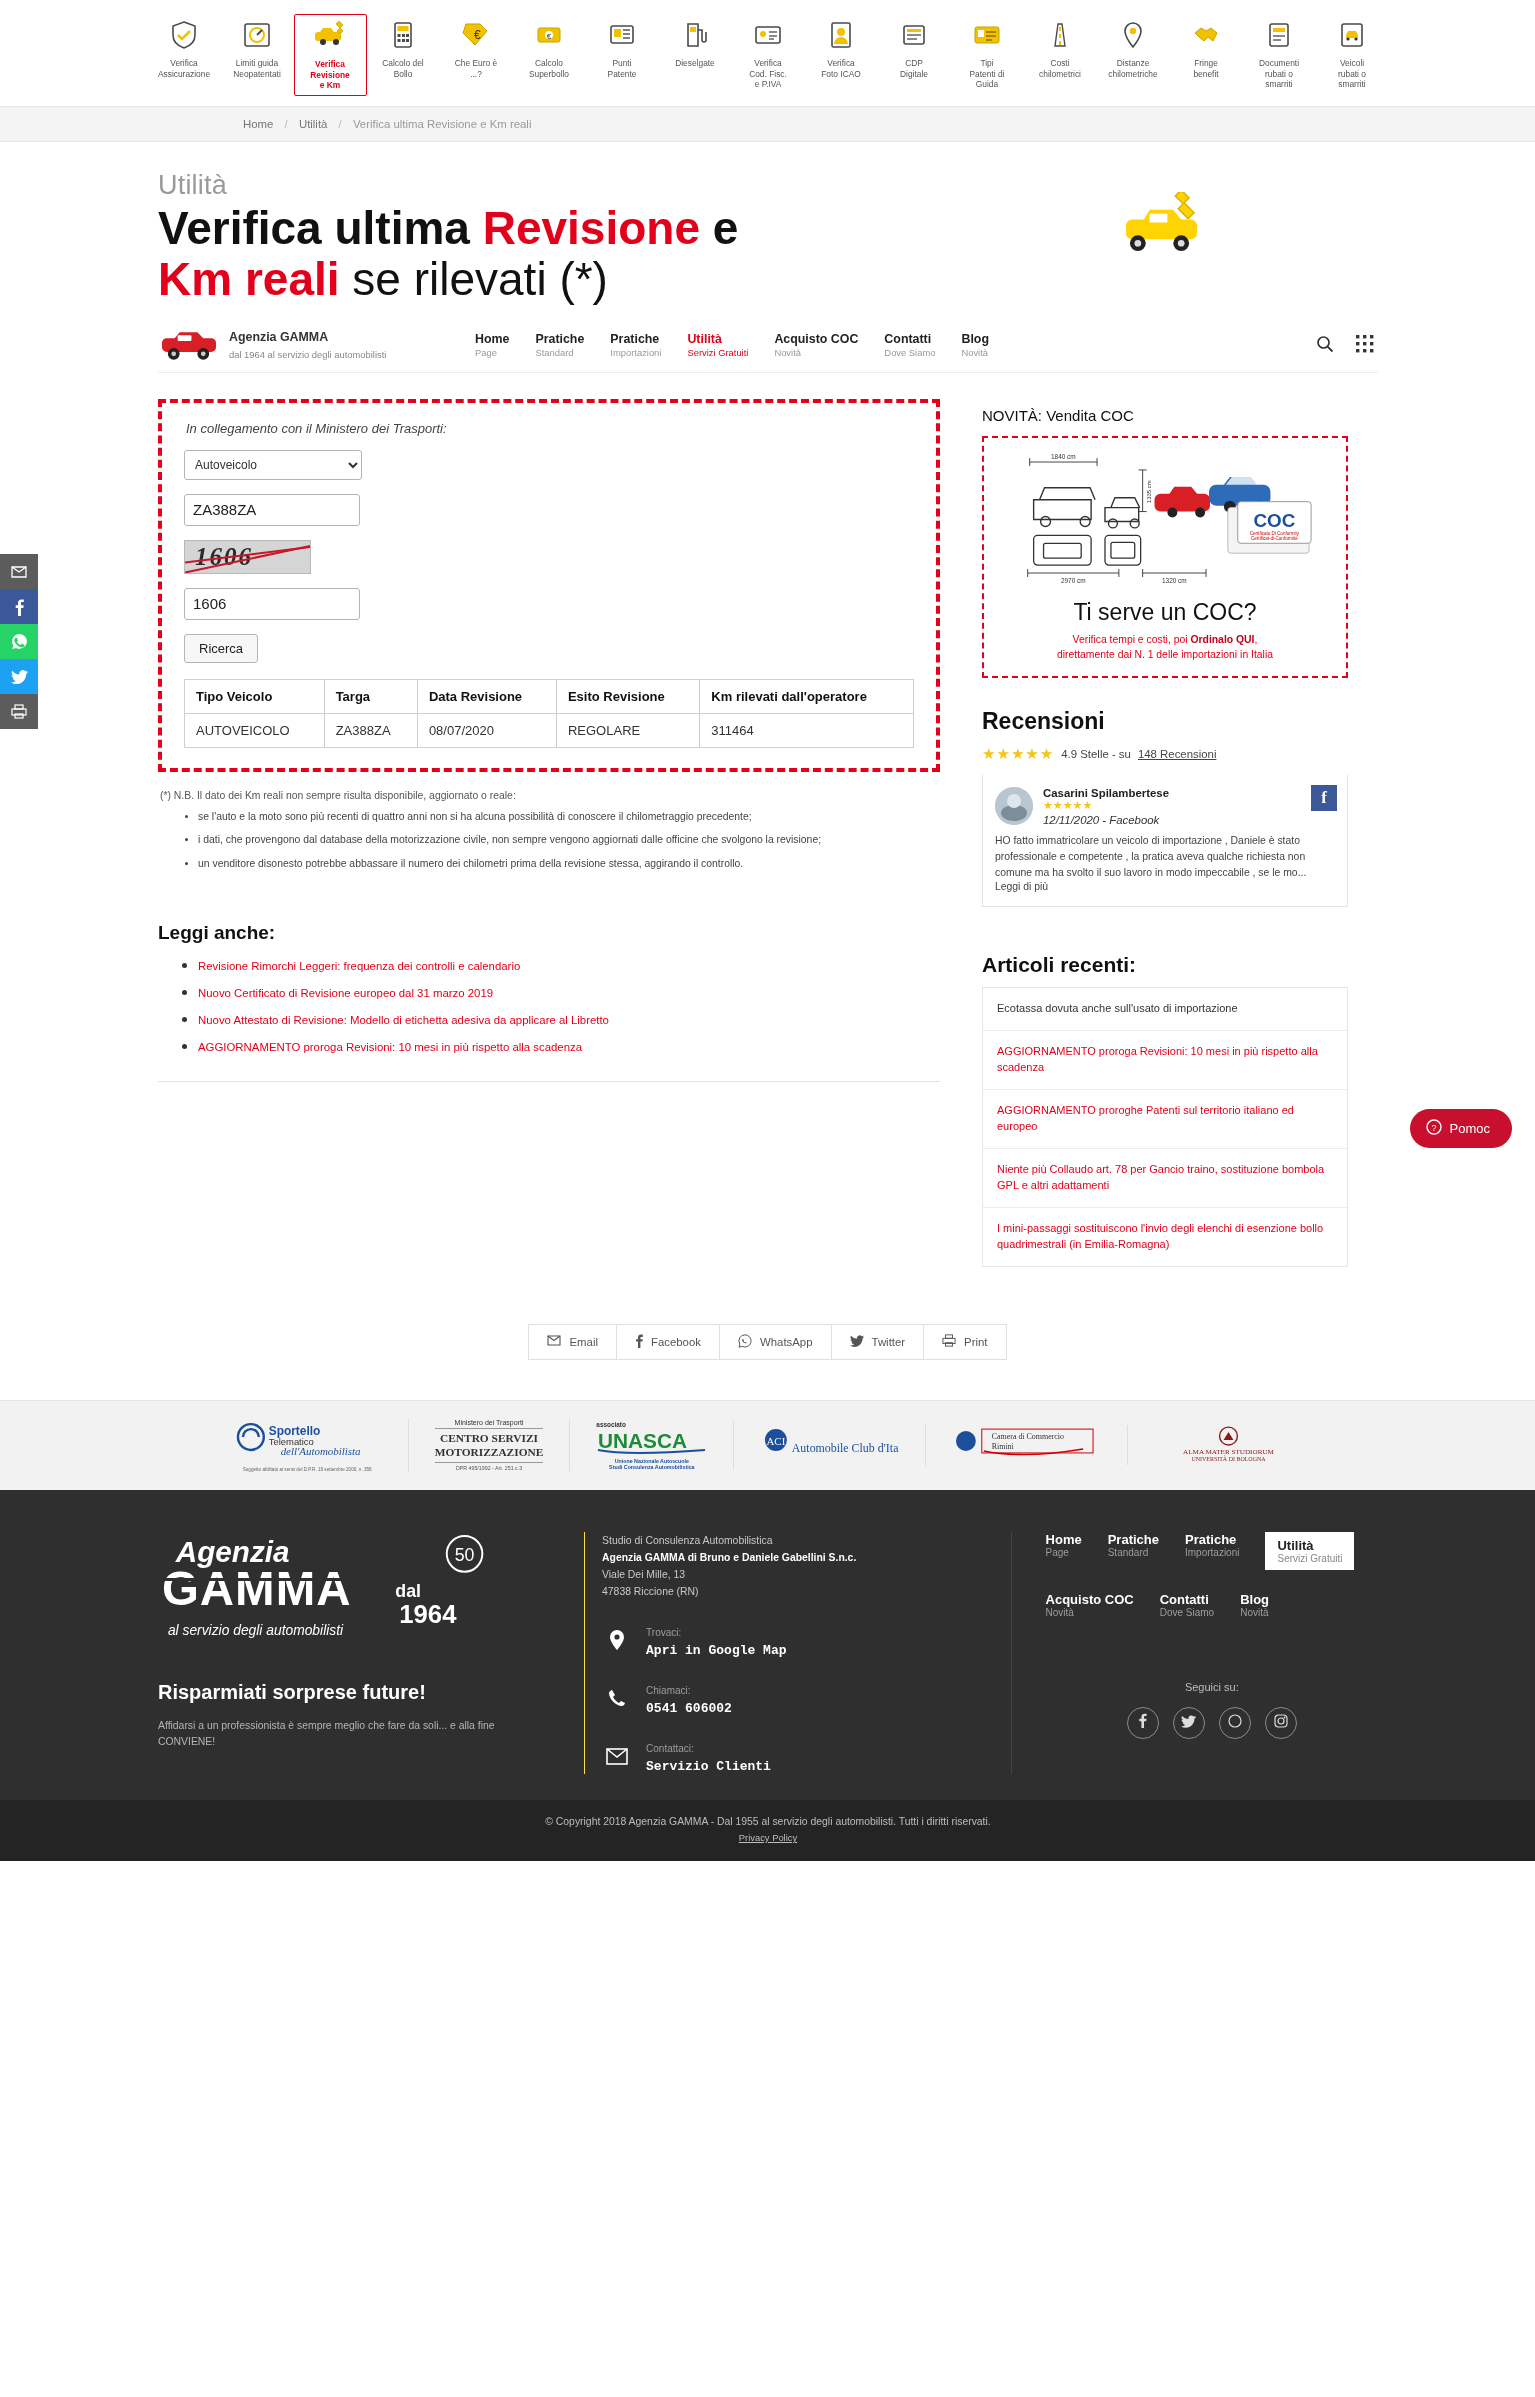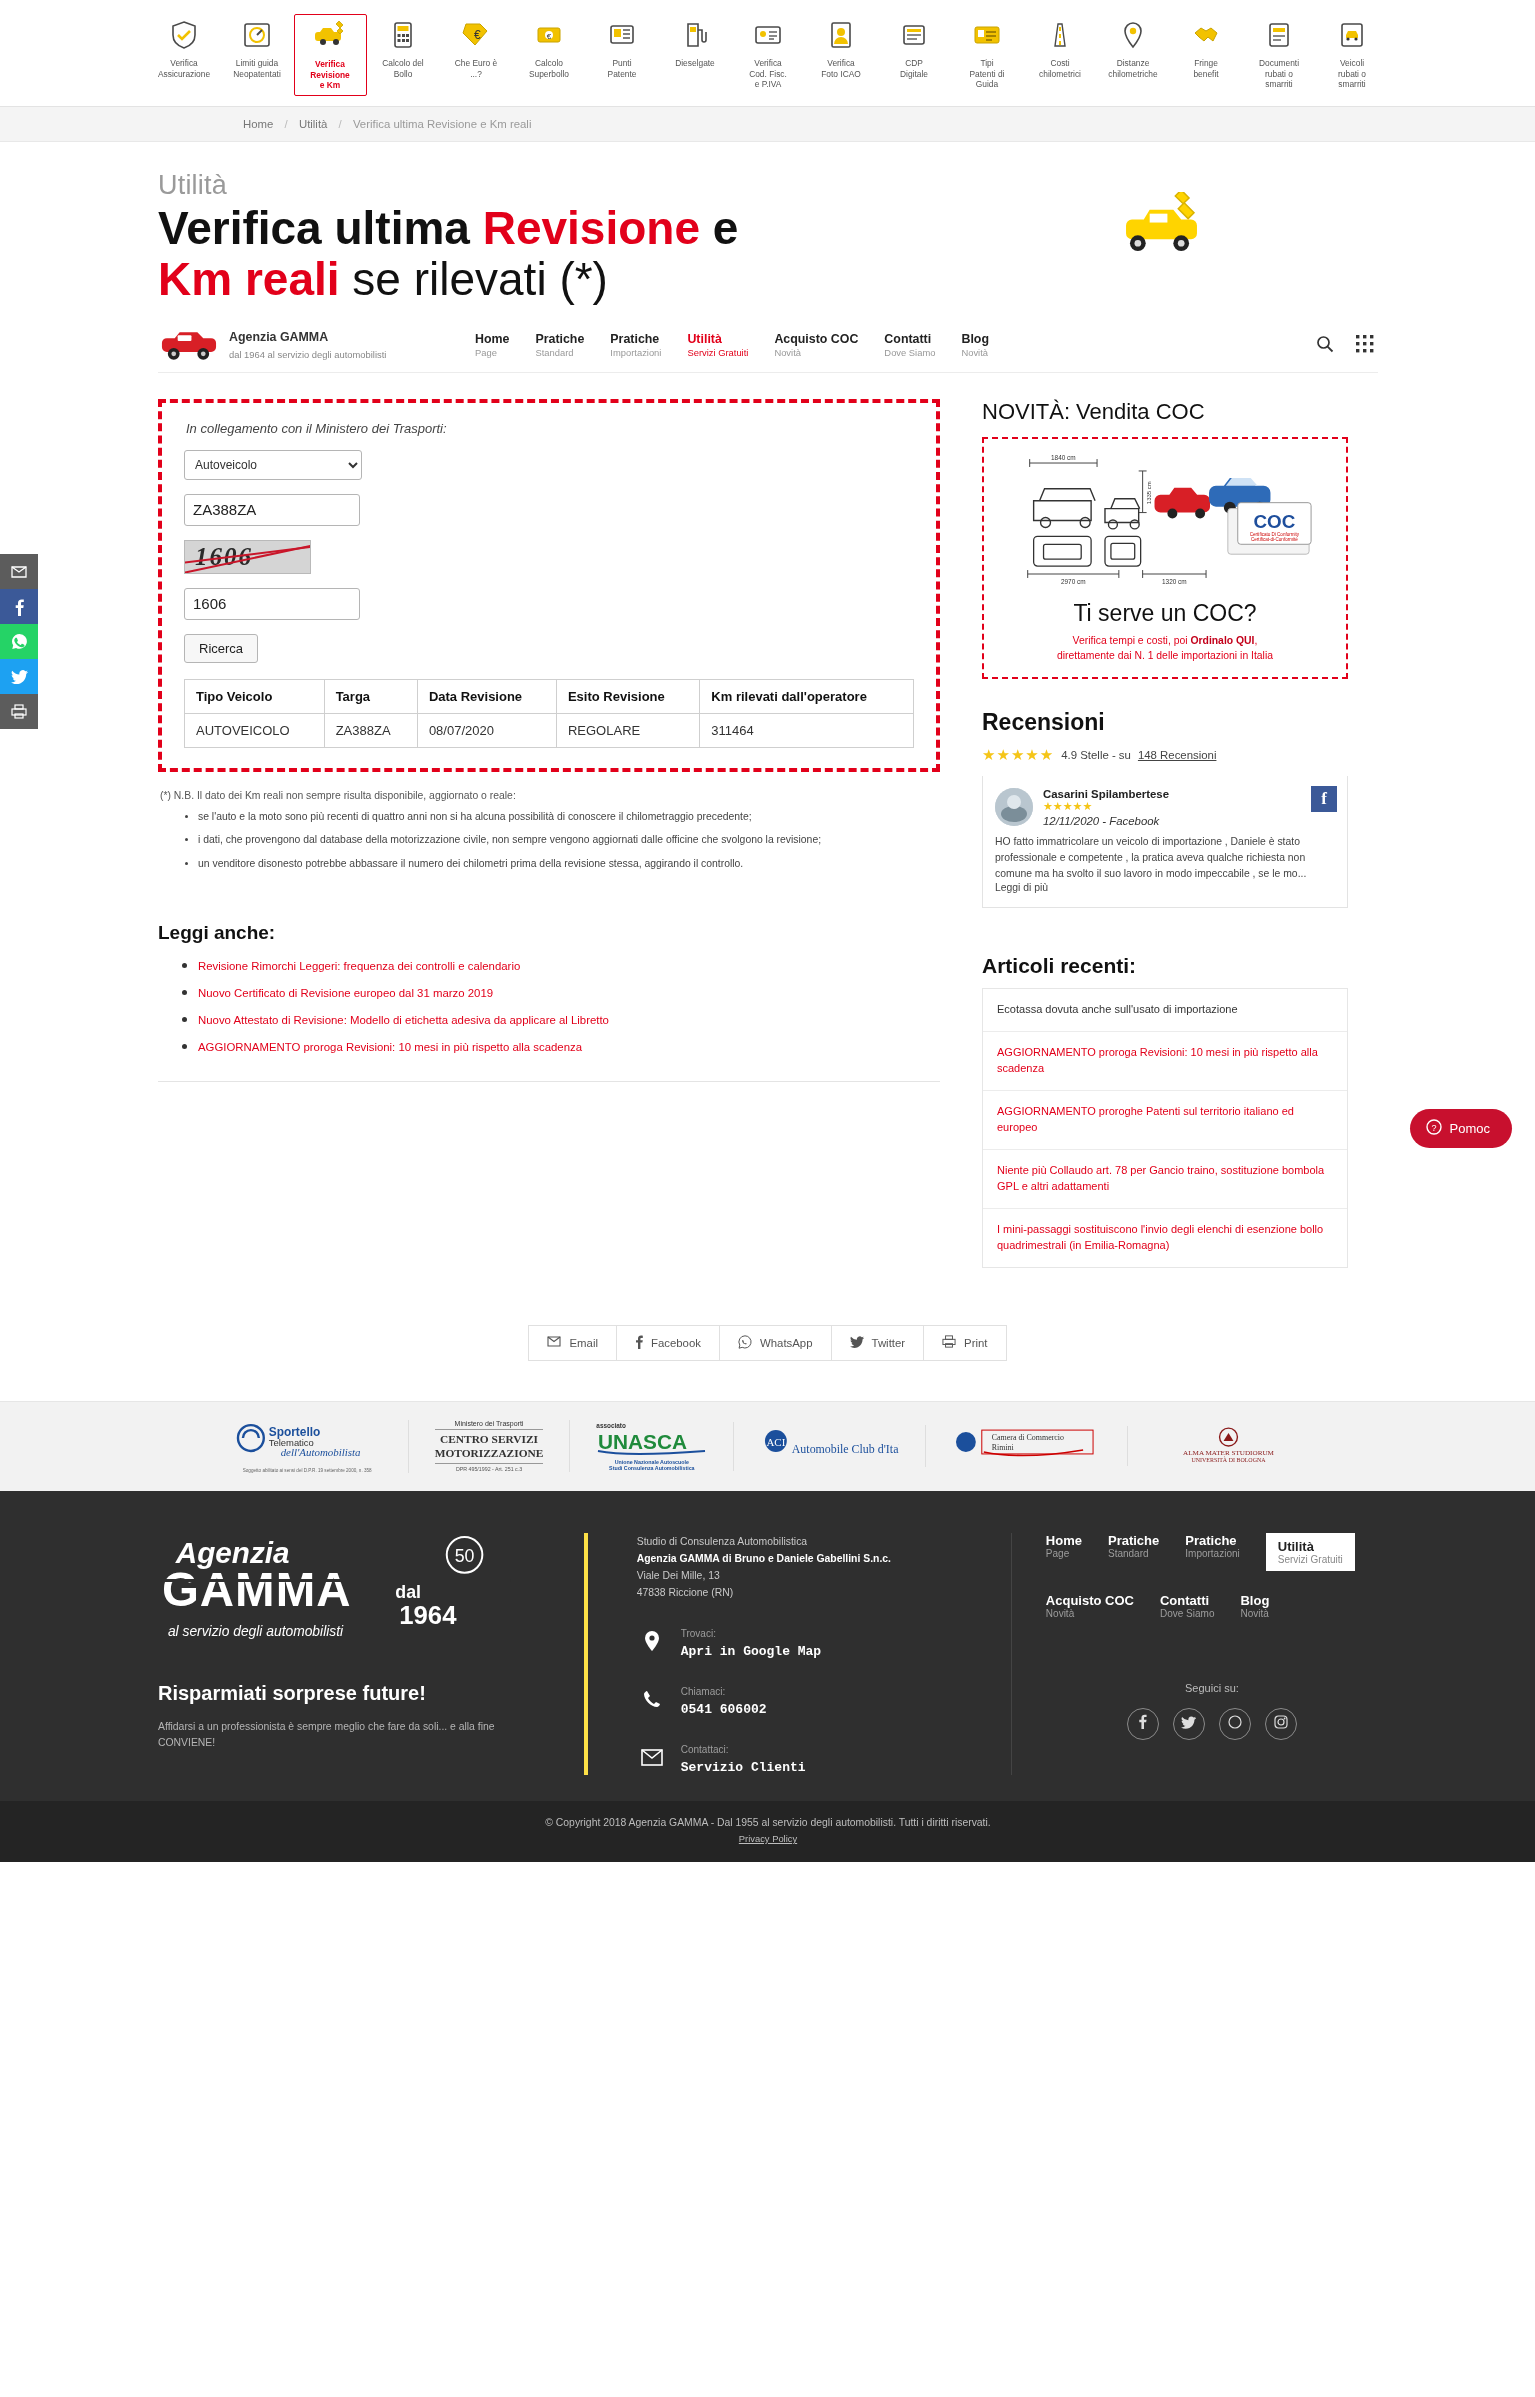--- a/index.html
+++ b/index.html
@@ -101,21 +101,21 @@
   ul.bullets { margin:6px 0 0 22px; padding:0 0 0 18px; }
   ul.bullets li { font-size:10.4px; color:#444; margin-bottom:8px; line-height:1.5; }
 
   h3.leggi { font-size:19px; margin:51px 0 12px 0; color:#111; }
   ul.links { margin:0 0 0 22px; padding:0 0 0 18px; }
   ul.links li { margin-bottom:9px; }
   ul.links a { font-size:11.4px; color:#e2001a; text-decoration:none; }
   .hr { border-top:1px solid #e4e4e4; margin:26px 0 0 0; }
 
   
-  h3.side-title { font-size:22px; margin:0 0 12px 0; color:#111; font-weight:normal;}
+  h3.side-title { font-size:15px; margin:8px 0 12px 0; color:#111; font-weight:normal;}
   .coc-box { border:2px dashed #e2001a; padding:12px 10px 14px 10px; text-align:center; background:#fff; }
   .coc-title { font-size:23px; margin:10px 0 6px 0; color:#111; }
   .coc-sub { font-size:10.4px; color:#e2001a; line-height:1.45; }
   .coc-sub b { color:#c3001a; }
 
   h3.recensioni { font-size:23px; margin:30px 0 10px 0; color:#111; }
   .stars { color:#f5c518; font-size:15px; letter-spacing:1px;}
   .rating-line { font-size:11.4px; color:#444; display:flex; align-items:center; gap:7px;}
   .rating-line a { color:#444; text-decoration:underline;}
   .review-card { border:1px solid #e3e3e3; border-top:none; padding:12px 12px 14px 12px; margin-top:12px; position:relative; background:#fff;}
@@ -153,21 +153,21 @@
   
   .partners { background:#f2f2f2; border-top:1px solid #e6e6e6; padding:18px 0; display:flex;
               justify-content:center; align-items:center; gap:0; }
   .p-cell { padding:0 26px; border-right:1px solid #dedede; text-align:center; }
   .p-cell:last-child { border-right:none; }
 
   
   footer { background:#2f2f2f; color:#cfcfcf; padding:42px 158px 26px 158px; }
   .footer-grid { display:flex; gap:40px; }
   .f-col1 { width:396px; }
-  .f-col2 { width:396px; border-left:4px solid #fde047; padding-left:49px;}
+  .f-col2 { width:396px; border-left:1px solid #fde047; padding-left:17px;}
   .f-col3 { width:376px; border-left:1px solid #444; padding-left:34px;}
   .f-title { color:#fff; font-size:20px; font-weight:bold; margin:38px 0 14px 0;}
   .f-txt { font-size:10.4px; color:#b5b5b5; line-height:1.6; }
   .f-addr { font-size:10.4px; color:#c9c9c9; line-height:1.65; }
   .f-addr b { color:#fff; display:block; }
   .contact-row { display:flex; gap:14px; align-items:center; margin-top:22px; }
   .c-ico { width:30px; height:30px; display:flex; align-items:center; justify-content:center;}
   .c-lbl { font-size:10px; color:#9d9d9d; }
   .c-val { font-size:13px; color:#fff; font-weight:bold;font-family:Liberation Mono, monospace; }
   .f-nav { display:flex; flex-wrap:wrap; gap:22px 26px; }

